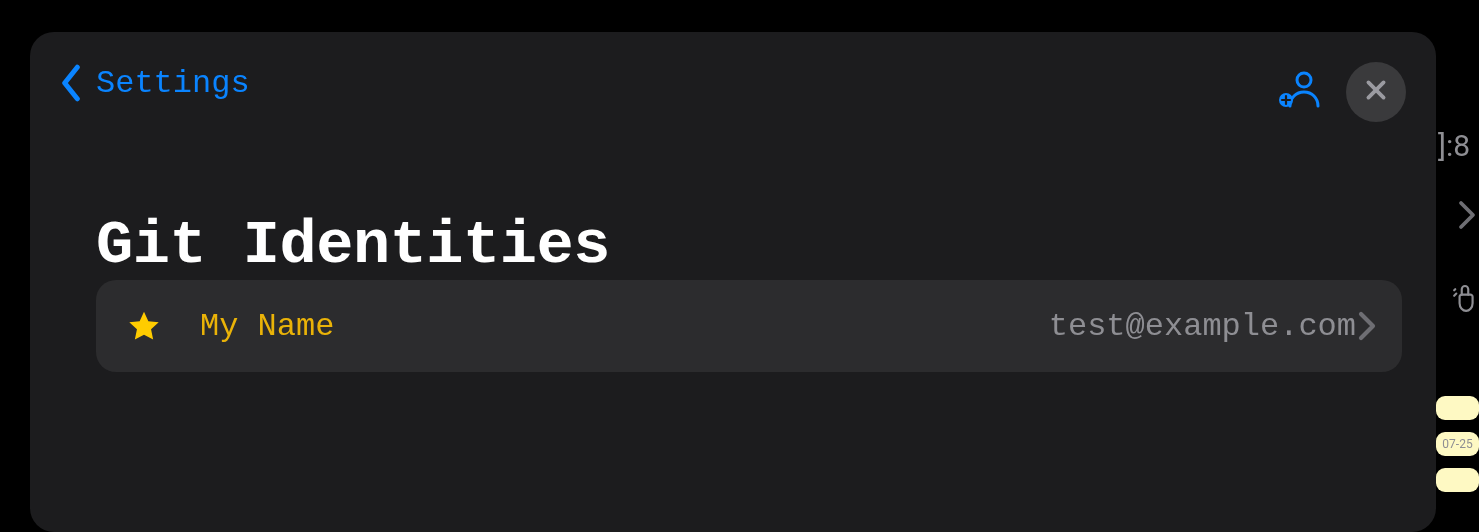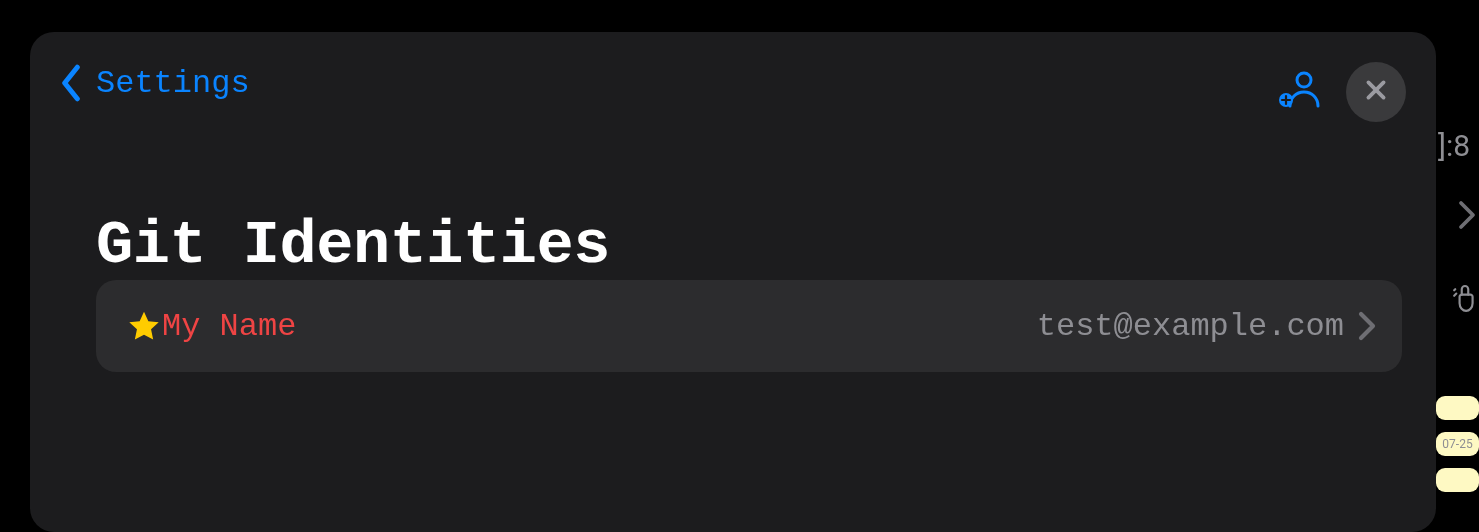--- a/index.html
+++ b/index.html
@@ -95,29 +95,30 @@
     padding: 0 26px 0 30px;
     cursor: pointer;
   }
   .star {
     color: #ffcc00;
     flex: 0 0 auto;
     display: flex;
     align-items: center;
   }
   .row-name {
+    margin-left: 38px;
     font-size: 32px;
     font-weight: 400;
-    color: #ef4444;
+    color: #eab308;
     flex: 1 1 auto;
   }
   .row-email {
     font-size: 32px;
     color: #8e8e93;
-    margin-right: 14px;
+    margin-right: 2px;
   }
   .chevron-right {
     color: #6e6e73;
     display: flex;
     align-items: center;
   }
 
   
   .bg-frag   { position: absolute; color: #8e8e93; font-size: 30px; }
   .bg-frag-1 { left: 1438px; top: 128px; }

